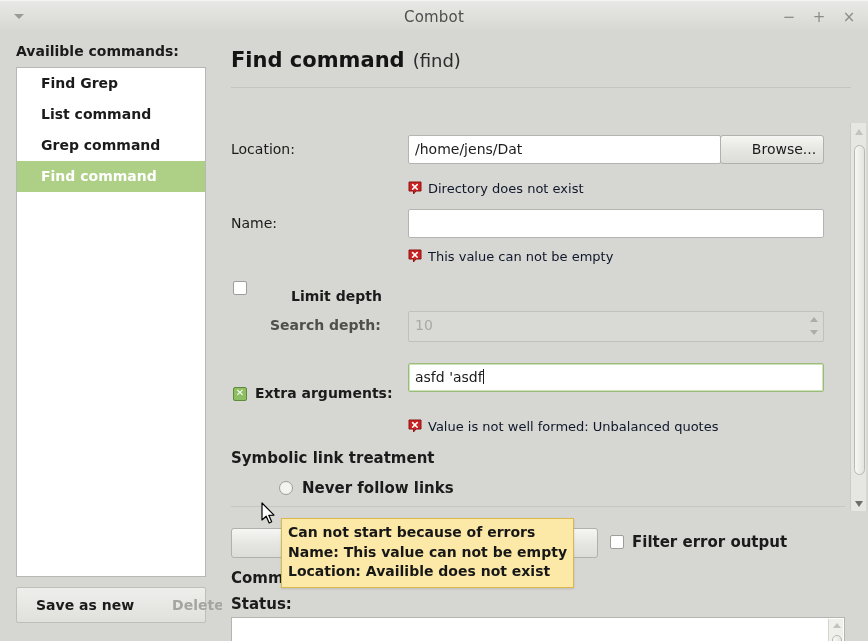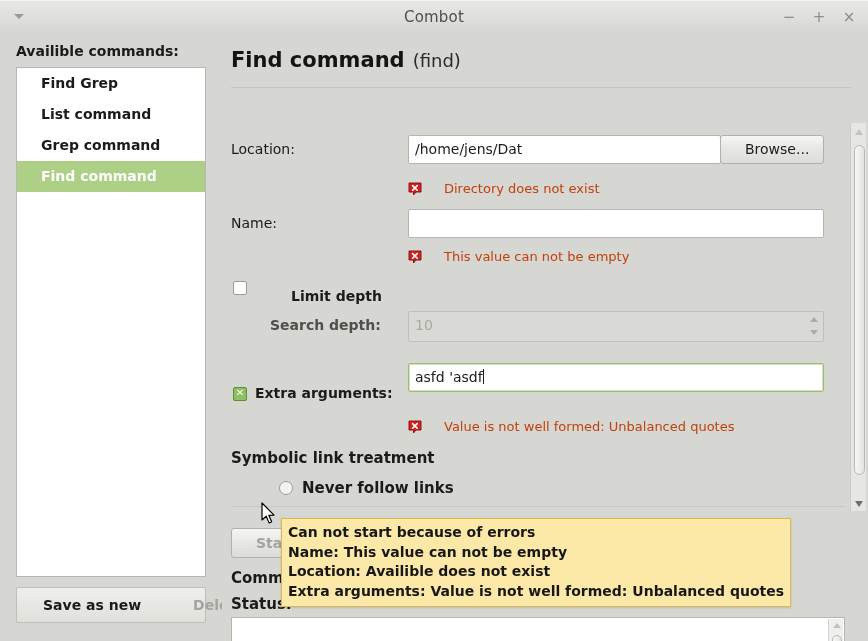--- a/index.html
+++ b/index.html
@@ -116,21 +116,21 @@
     display: flex;
     align-items: center;
     background: linear-gradient(to bottom, #eeeeec 0%, #e0e0dc 100%);
     border: 1px solid #bfbfba;
     border-radius: 2px;
     box-sizing: border-box;
   }
   .left-btn {
     font-size: 14px;
     font-weight: bold;
-    padding: 0 26px;
+    padding: 0 19px;
     cursor: default;
     white-space: nowrap;
   }
   .left-btn.primary { color: #1b1b1b; }
   .left-btn.disabled { color: #a4a4a0; }
 
   
   .main-panel {
     position: absolute;
     left: 222px; top: 33px;
@@ -207,34 +207,33 @@
   }
 
   .gbutton {
     position: absolute;
     background: linear-gradient(to bottom, #f6f6f4 0%, #e6e6e2 50%, #dcdcd8 100%);
     border: 1px solid #b0b0ac;
     border-radius: 3px;
     box-sizing: border-box;
     font-size: 14px;
     color: #1b1b1b;
-    text-align: left;
+    text-align: center;
     cursor: default;
     user-select: none;
     padding-left: 24px;
   }
   .gbutton.disabled { color: #a3a39f; }
 
   .err-row {
     position: absolute;
     display: flex;
-    align-items: center;
-    gap: 22px;
+    gap: 6px;
     font-size: 13px;
-    color: #c2410c;
+    color: #0f172a;
     white-space: nowrap;
   }
   .err-icon {
     position: relative;
     width: 14px; height: 14px;
     flex: 0 0 14px;
   }
 
   .checkbox {
     position: absolute;
@@ -522,21 +521,20 @@
           <div class="thumb"></div>
         </div>
       </div>
     </div>
   </div>
 
   <div class="tooltip">
     <div>Can not start because of errors</div>
     <div>Name: This value can not be empty</div>
     <div>Location: Availible does not exist</div>
-    <div>Extra arguments: Value is not well formed: Unbalanced quotes</div>
   </div>
 
   <div class="cursor">
     <svg width="16" height="24" viewBox="0 0 16 24" aria-hidden="true">
       <path d="M1 1 L1 18 L5.2 14.2 L8.2 21 L10.7 19.8 L7.8 13.3 L13 13.1 Z" fill="#ffffff" stroke="#000000" stroke-width="1.2" stroke-linejoin="round"></path>
     </svg>
   </div>
 
 </div>
 

